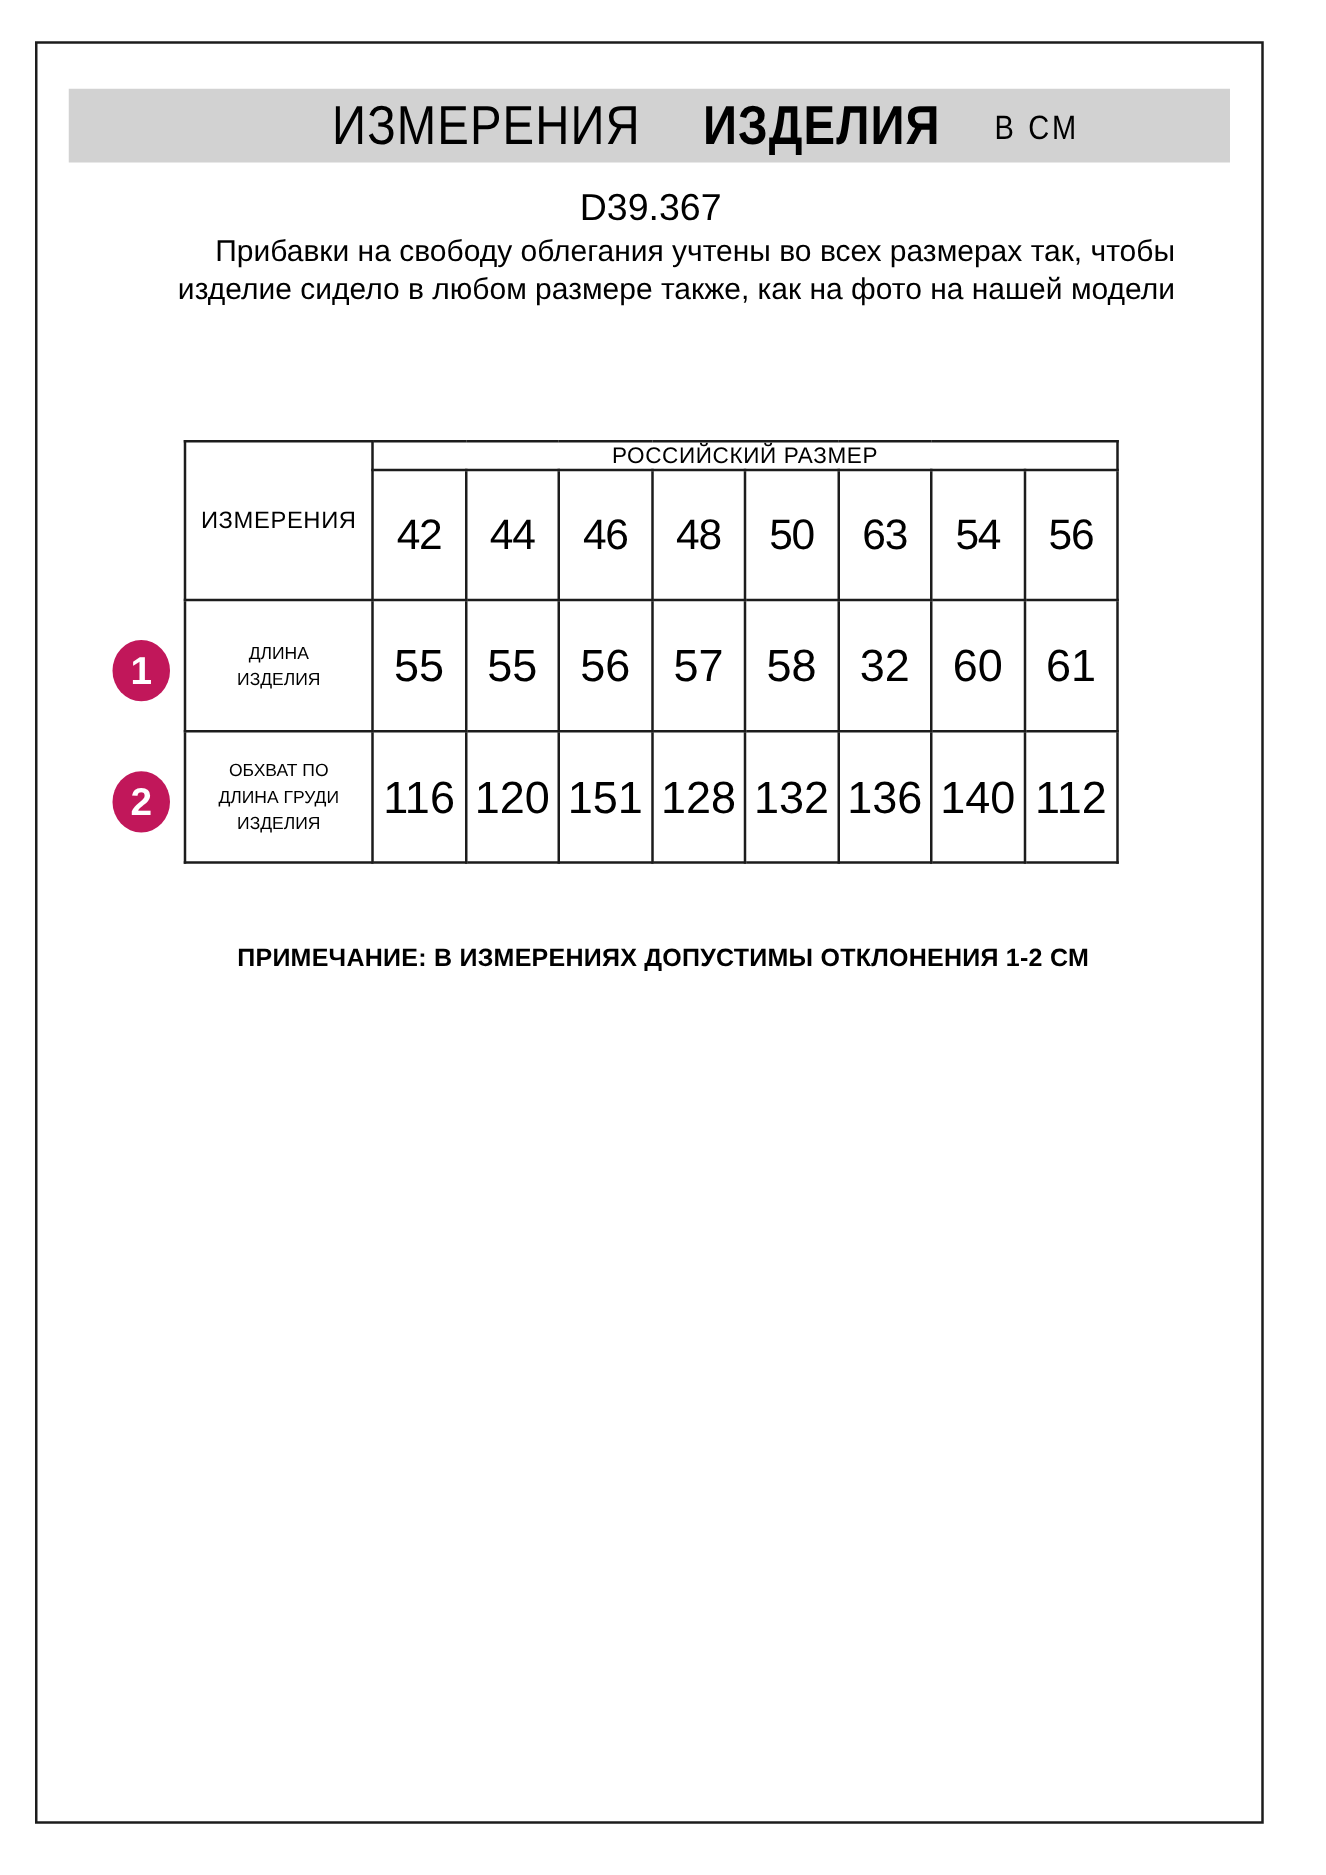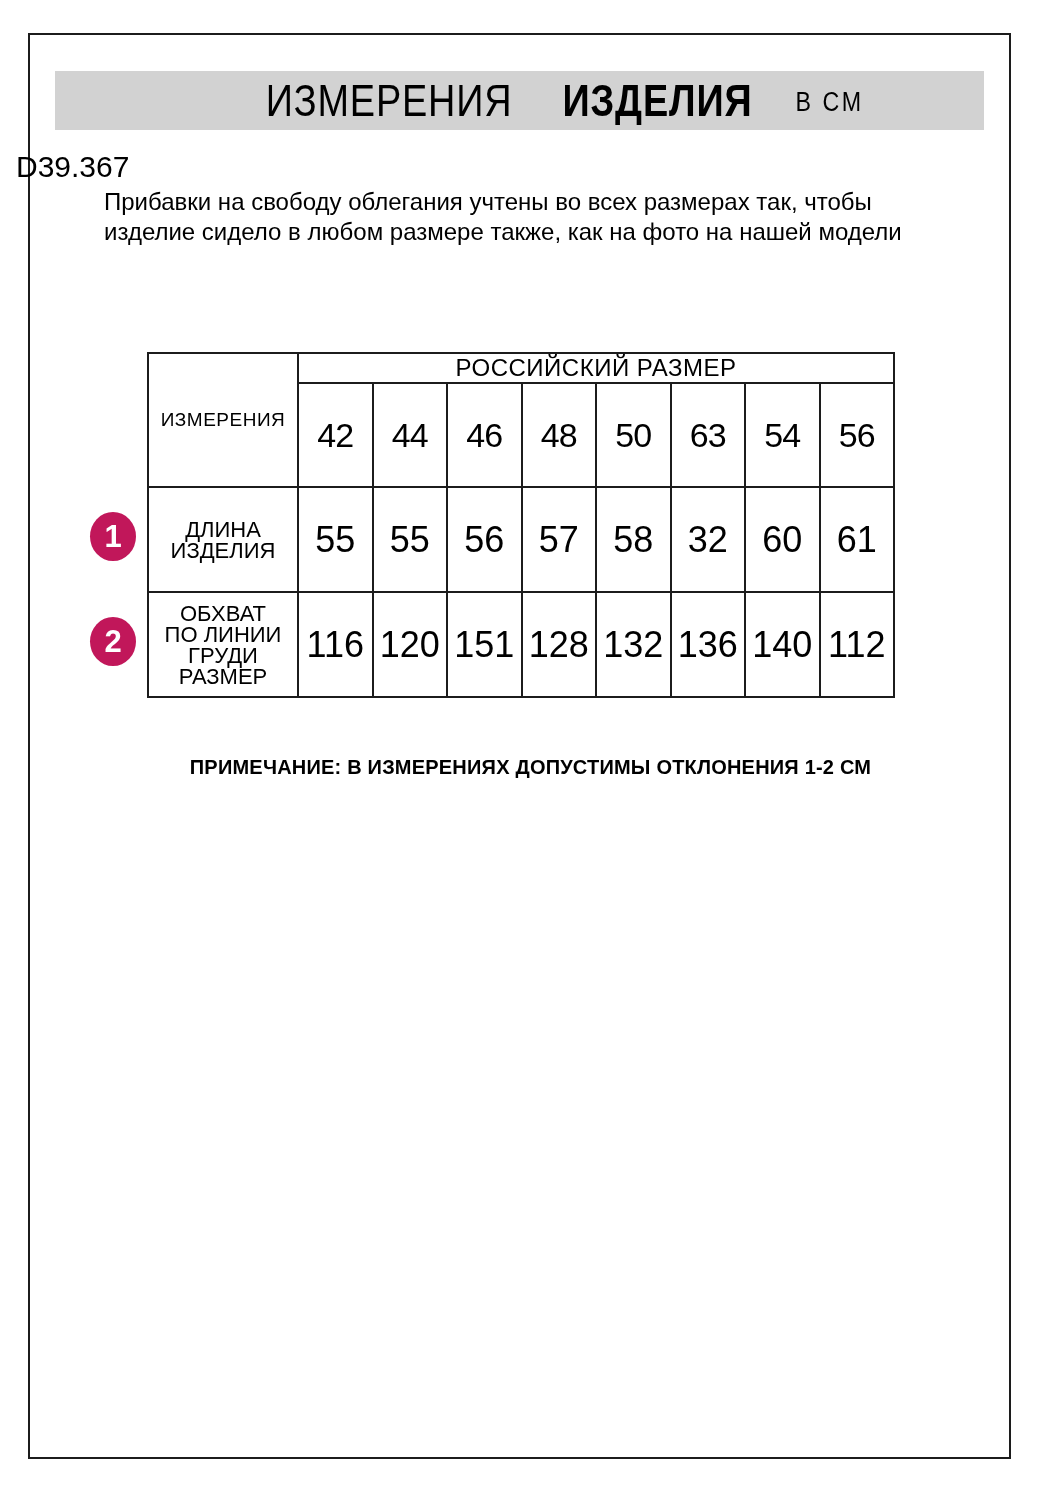--- a/index.html
+++ b/index.html
@@ -24,41 +24,41 @@
     display:flex;align-items:center;justify-content:center;
   }
   .banner-inner{
     display:flex;align-items:center;white-space:nowrap;
     transform:scaleX(0.86);margin-left:90px;
   }
   .title-main{font-size:44px;font-weight:400;letter-spacing:1px;}
   .title-bold{font-size:44px;font-weight:700;margin-left:58px;letter-spacing:1px;}
   .title-unit{font-size:27px;font-weight:400;margin-left:50px;letter-spacing:3px;margin-top:4px;}
   .product-code{
-    position:absolute;left:16px;top:150px;width:1041px;text-align:left;
+    position:absolute;left:0;top:150px;width:1041px;text-align:center;
     font-size:30px;font-weight:400;
   }
   .description{
-    position:absolute;left:104px;top:187px;width:820px;text-align:left;
+    position:absolute;left:120px;top:187px;width:820px;text-align:right;
     font-size:24px;line-height:30px;font-weight:400;
   }
   table.size-table{
     position:absolute;left:147px;top:352px;width:748px;
     border-collapse:collapse;table-layout:fixed;
   }
   .size-table td,.size-table th{
     border:2px solid var(--border);
     text-align:center;vertical-align:middle;
     padding:0;font-weight:400;
   }
   .col-label{width:150px;}
   .corner-cell{font-size:19px;letter-spacing:0.5px;}
-  .group-header{height:17px;font-size:24px;letter-spacing:0.5px;}
+  .group-header{height:17px;font-size:18px;letter-spacing:0.5px;}
   .size-cell{height:104px;font-size:34px;font-weight:700;letter-spacing:-1px;margin-left:25px;}
-  .label-cell{height:105px;font-size:22px;line-height:21px;}
+  .label-cell{height:105px;font-size:14px;line-height:21px;}
   .label-cell span{display:inline-block;max-width:118px;}
   .value-cell{height:105px;font-size:36px;}
   .badge{
     position:absolute;left:90px;width:46px;height:49px;border-radius:50%;
     background:var(--badge);color:#fff;
     display:flex;align-items:center;justify-content:center;
     font-size:31px;font-weight:700;
   }
   .badge-1{top:512px;}
   .badge-2{top:617px;}
@@ -116,21 +116,21 @@
     <td class="value-cell">55</td>
     <td class="value-cell">55</td>
     <td class="value-cell">56</td>
     <td class="value-cell">57</td>
     <td class="value-cell">58</td>
     <td class="value-cell">32</td>
     <td class="value-cell">60</td>
     <td class="value-cell">61</td>
   </tr>
   <tr>
-    <td class="label-cell"><span>ОБХВАТ ПО ЛИНИИ ГРУДИ РАЗМЕР</span></td>
+    <td class="label-cell"><span>ОБХВАТ ПО ДЛИНА ГРУДИ ИЗДЕЛИЯ</span></td>
     <td class="value-cell">116</td>
     <td class="value-cell">120</td>
     <td class="value-cell">151</td>
     <td class="value-cell">128</td>
     <td class="value-cell">132</td>
     <td class="value-cell">136</td>
     <td class="value-cell">140</td>
     <td class="value-cell">112</td>
   </tr>
 </tbody>

